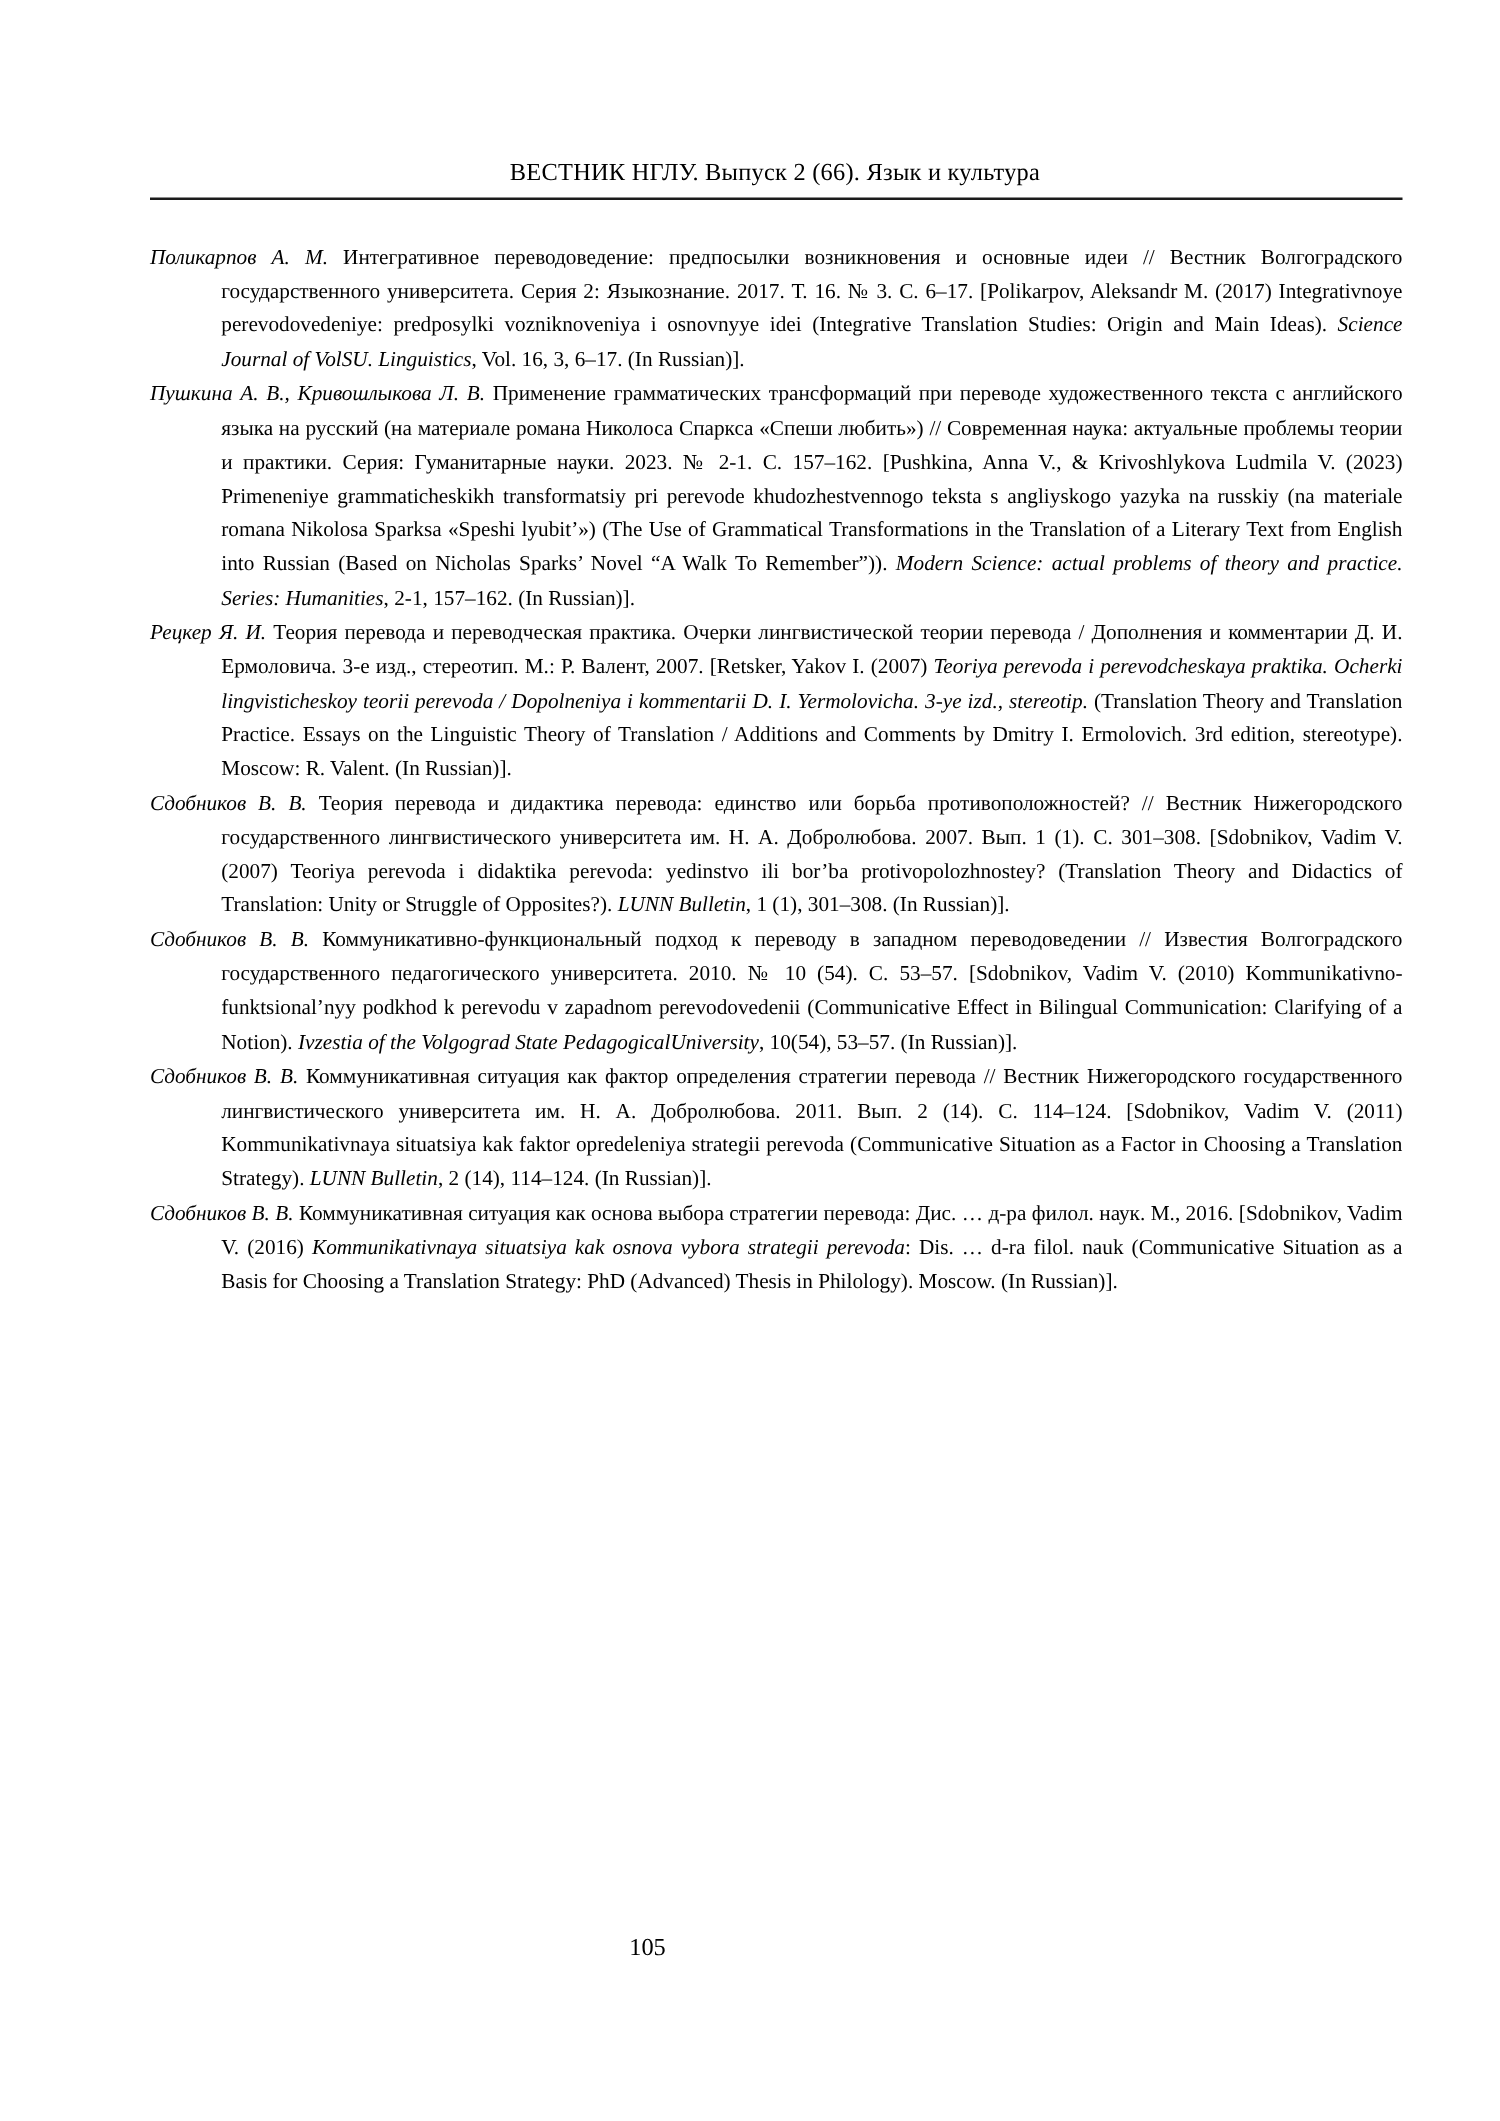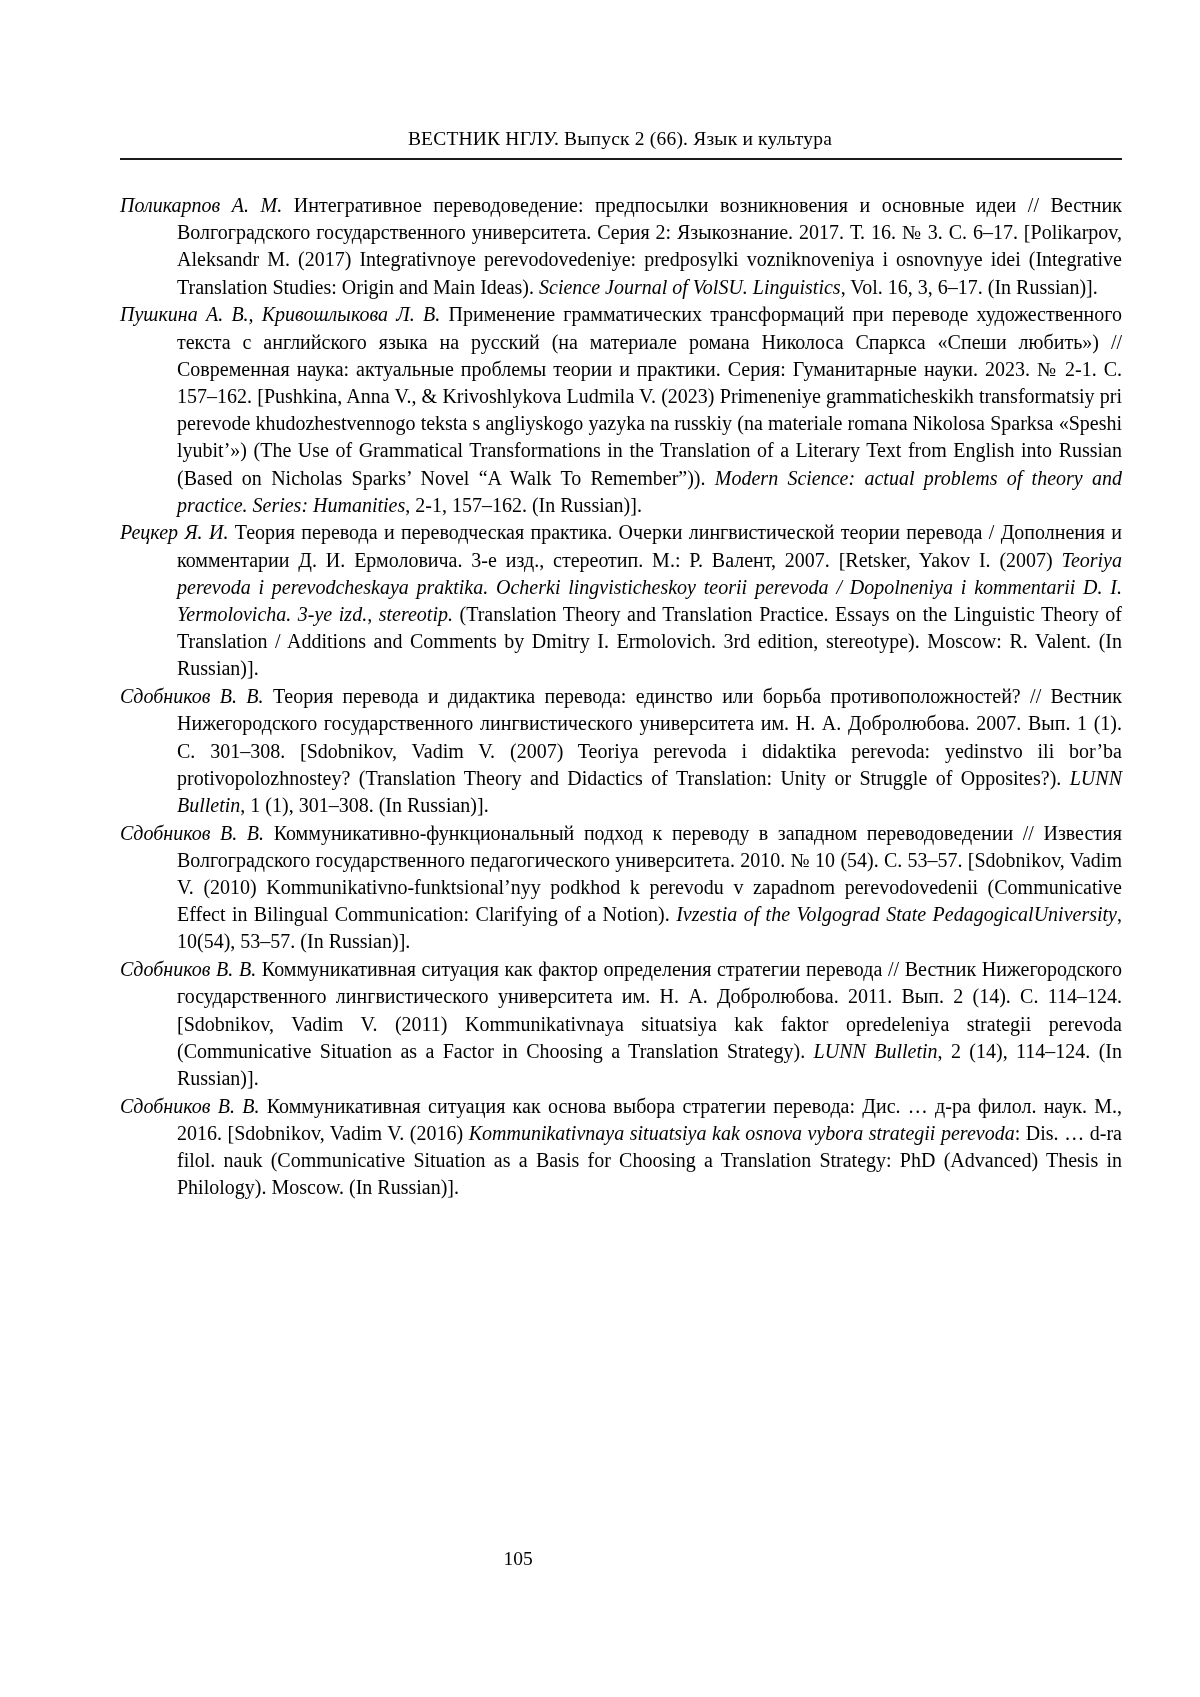--- a/index.html
+++ b/index.html
@@ -38,21 +38,21 @@
     width: 1002px;
     border-top: 2.6px solid #1b1b1b;
   }
   .content {
     position: absolute;
     top: 192px;
     left: 100px;
     width: 1002px;
   }
   .ref {
-    font-size: 20px;
+    font-size: 17px;
     line-height: 27.2px;
     text-align: justify;
     text-justify: inter-word;
     text-indent: 0;
     padding-left: 57px;
     margin: 0 0 0.5px 0;
     hyphens: manual;
   }
   .ref .first-line-out {
     margin-left: -57px;

